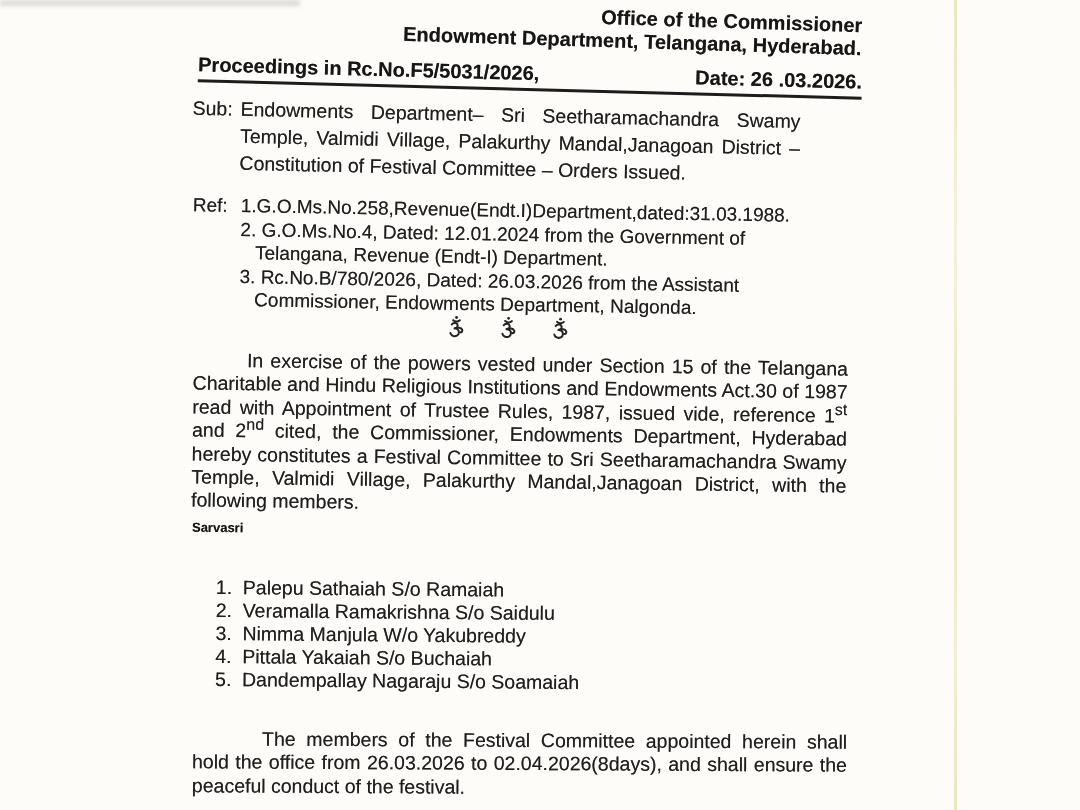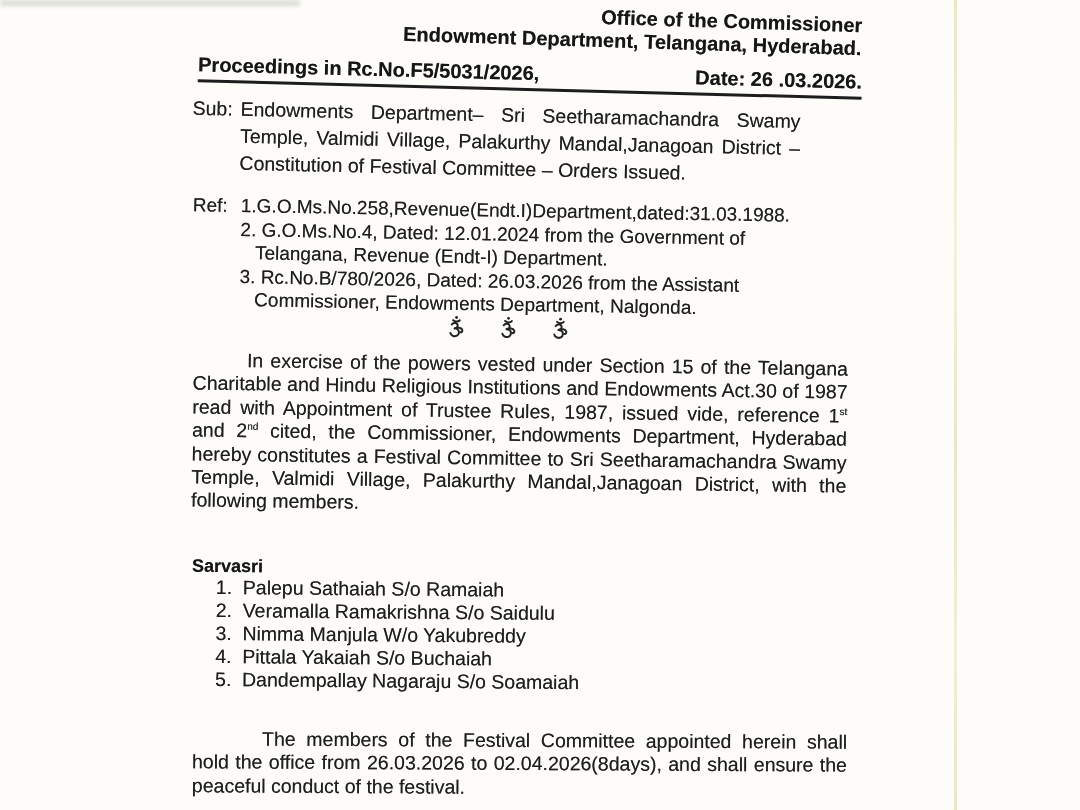--- a/index.html
+++ b/index.html
@@ -49,23 +49,23 @@
   .ref-item{padding-left:15px;text-indent:-15px;}
   .ref-item.first{white-space:nowrap;}
   
   .omrow{top:316px;left:252px;display:flex;gap:27px;
     transform:rotate(.9deg);}
   .om{width:25px;height:27px;}
   
   .order{top:353px;left:0;width:655px;text-align:justify;
     font-size:19.5px;line-height:23.4px;text-indent:54px;
     transform:rotate(.8deg);transform-origin:center;}
-  sup{font-size:10px;line-height:0;}
+  sup{font-size:16px;line-height:0;}
   
-  .sarva{top:556px;left:0;font-weight:bold;font-size:18px;color:#161616;
+  .sarva{top:520px;left:0;font-weight:bold;font-size:13px;color:#161616;
     transform:rotate(.5deg);}
   
   .members{top:576px;left:24px;font-size:19.5px;line-height:23px;
     transform:rotate(.5deg);transform-origin:left top;}
   .mrow{display:flex;}
   .mnum{width:27px;flex:0 0 27px;}
   
   .closing{top:729px;left:0;width:655px;text-align:justify;
     font-size:19.5px;line-height:23.4px;text-indent:70px;
     transform:rotate(.3deg);transform-origin:center;}

